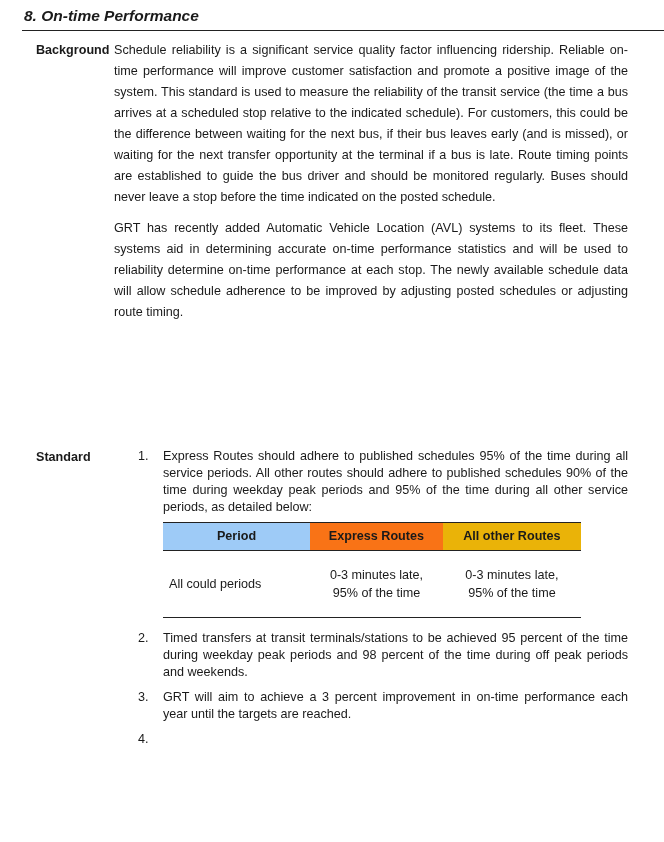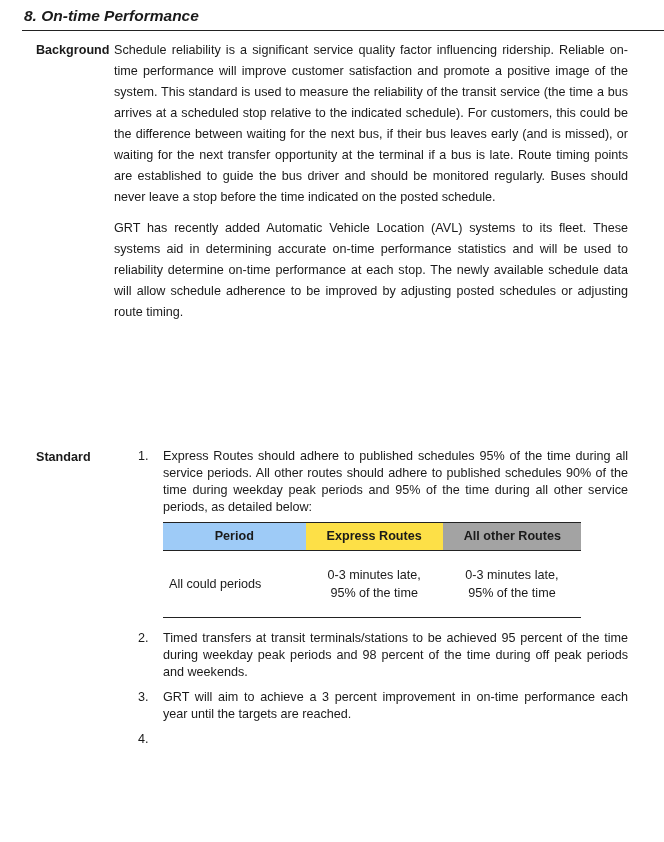--- a/index.html
+++ b/index.html
@@ -27,21 +27,21 @@
     position: absolute; left: 138px; top: 448px; width: 490px;
     margin: 0; padding: 0; list-style: none;
   }
   .std-list li { position: relative; padding-left: 25px; line-height: 17px; margin-bottom: 8px; text-align: justify; }
   .std-list li .num { position: absolute; left: 0; top: 0; }
   table.perf {
     margin-top: 6px; margin-bottom: 12px; border-collapse: collapse; width: 418px; margin-left: 0;
   }
   table.perf th {
     background: #9ecbf7; font-weight: bold; text-align: center;
-    padding: 5px 20px; border-top: 1.5px solid #222; border-bottom: 1px solid #222;
+    padding: 5px 4px; border-top: 1.5px solid #222; border-bottom: 1px solid #222;
     font-size: 12.6px;
   }
   table.perf td {
     padding: 8px 6px; vertical-align: middle; border-bottom: 1.5px solid #222; font-size: 12.6px;
     text-align: center; line-height: 18px;
   }
   table.perf td.period { text-align: left; }
   table.perf td.period .sub { font-style: italic; display: block; }
   .c1 { width: 148px; } .c2 { width: 132px; } .c3 { width: 138px; }
   tr.r2 td { height: 50px; }
@@ -60,22 +60,22 @@
 
 <div class="label" style="top:450px">Standard</div>
 <ol class="std-list">
   <li>
     <span class="num">1.</span>
     <span>Express Routes should adhere to published schedules 95% of the time during all service periods. All other routes should adhere to published schedules 90% of the time during weekday peak periods and 95% of the time during all other service periods, as detailed below:</span>
     <table class="perf">
       <thead>
         <tr>
           <th class="c1" style="background: rgb(158, 203, 247);">Period</th>
-          <th class="c2" style="background: #fde047;">Express Routes</th>
-          <th class="c3" style="background: #a3a3a3; text-align: right;">All other Routes</th>
+          <th class="c2" style="background: #f97316;">Express Routes</th>
+          <th class="c3" style="background: #eab308;">All other Routes</th>
         </tr>
       </thead>
       <tbody>
         <tr class="r2">
           <td class="period">
             <span>All could periods</span>
           </td>
           <td>
             <div>0-3 minutes late,</div>
             <div>95% of the time</div>

